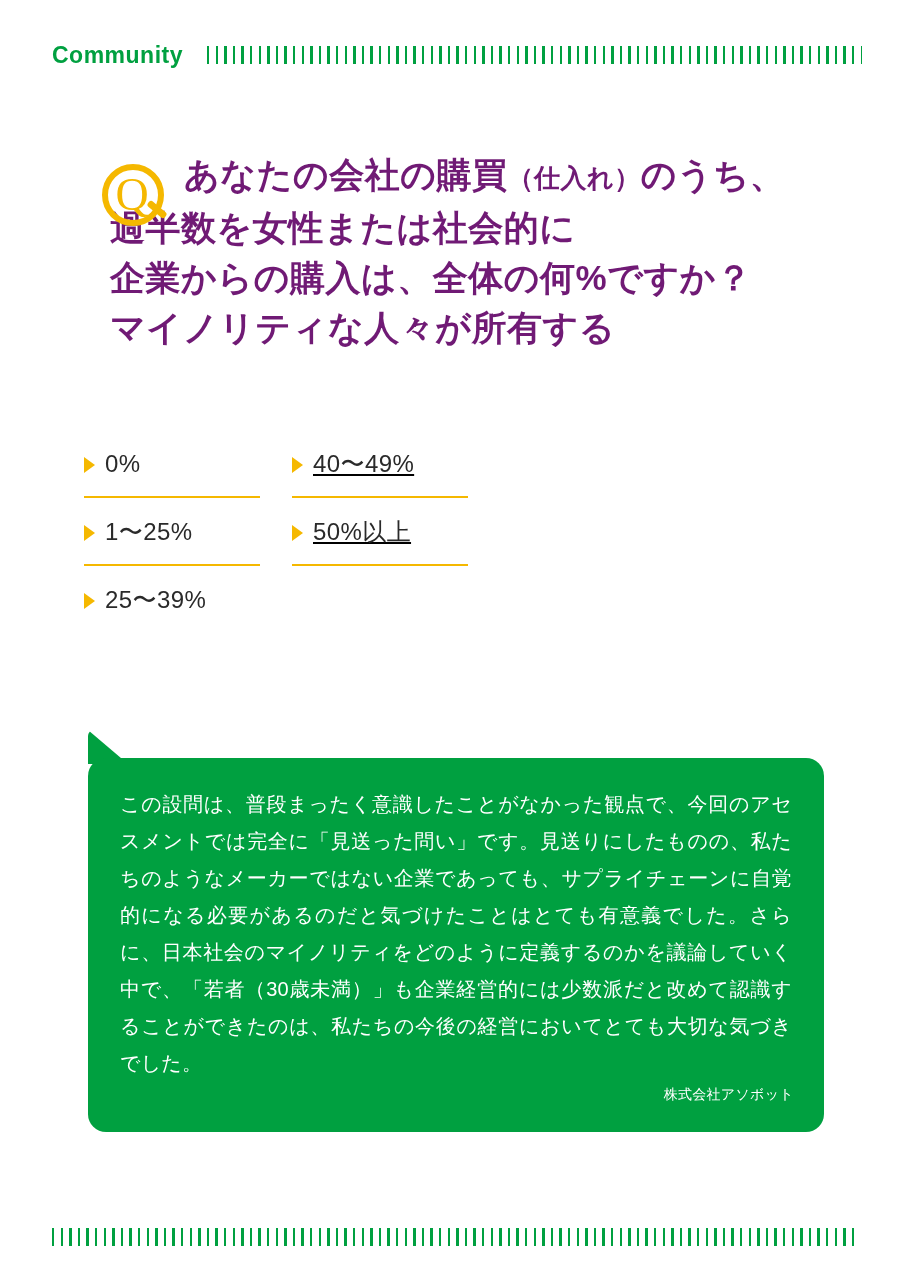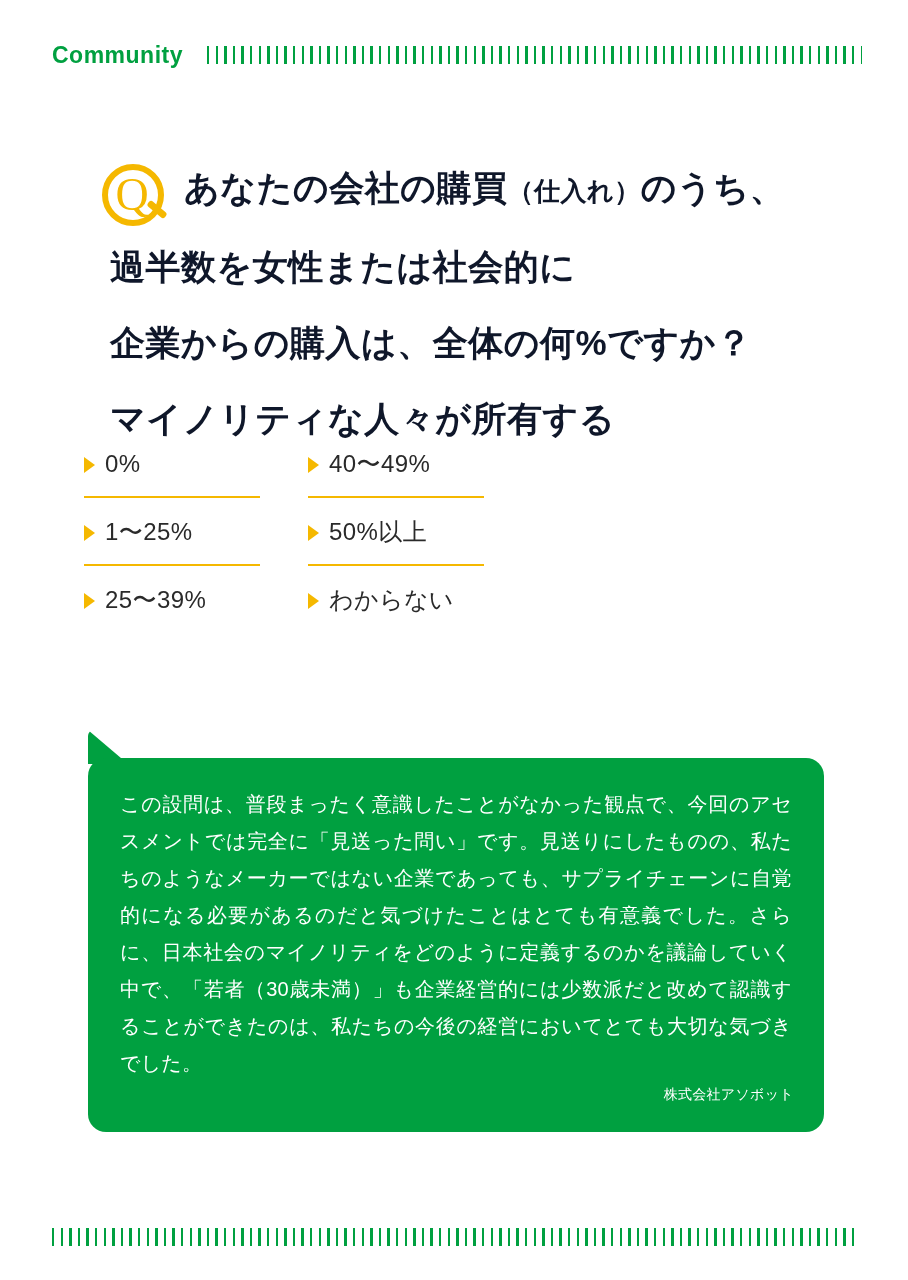--- a/index.html
+++ b/index.html
@@ -98,24 +98,24 @@
     width: 64px;
     height: 74px;
     line-height: 74px;
     text-align: center;
     color: #f5b800;
     font-family: "Liberation Serif", serif;
     font-size: 46px;
     font-weight: normal;
   }
   .q-lines {
-    color: #0f172a;
+    color: #701a75;
     font-size: 35px;
     font-weight: bold;
-    line-height: 76px;
+    line-height: 50px;
     letter-spacing: 0.5px;
   }
   .q-line1 {
     padding-left: 84px;
   }
   .q-line1 .small {
     font-size: 26px;
     font-weight: bold;
   }
   .q-line {
@@ -126,21 +126,21 @@
   .options {
     position: absolute;
     left: 84px;
     top: 444px;
     width: 520px;
   }
   .opt-col {
     position: absolute;
   }
   .opt-col-left { left: 0px; top: 0px; width: 216px; }
-  .opt-col-right { left: 224px; top: 0px; width: 216px; }
+  .opt-col-right { left: 208px; top: 0px; width: 216px; text-decoration: underline; }
 
   .option {
     position: relative;
     height: 68px;
     display: flex;
     align-items: flex-start;
     padding-top: 4px;
     box-sizing: border-box;
   }
   .option .tri {
@@ -271,24 +271,20 @@
     </div>
     <div class="opt-col opt-col-right">
       <div class="option underlined">
         <span class="tri"></span>
         <span class="otext">40〜49%</span>
       </div>
       <div class="option underlined">
         <span class="tri"></span>
         <span class="otext">50%以上</span>
       </div>
-      <div class="option">
-        <span class="tri"></span>
-        <span class="otext">わからない</span>
-      </div>
     </div>
   </div>
 
   <div class="balloon-tail"></div>
   <div class="balloon">
     <div class="balloon-body">この設問は、普段まったく意識したことがなかった観点で、今回のアセスメントでは完全に「見送った問い」です。見送りにしたものの、私たちのようなメーカーではない企業であっても、サプライチェーンに自覚的になる必要があるのだと気づけたことはとても有意義でした。さらに、日本社会のマイノリティをどのように定義するのかを議論していく中で、「若者（30歳未満）」も企業経営的には少数派だと改めて認識することができたのは、私たちの今後の経営においてとても大切な気づきでした。</div>
     <div class="balloon-attrib">株式会社アソボット</div>
   </div>
 
   <div class="footer-rule"></div>

